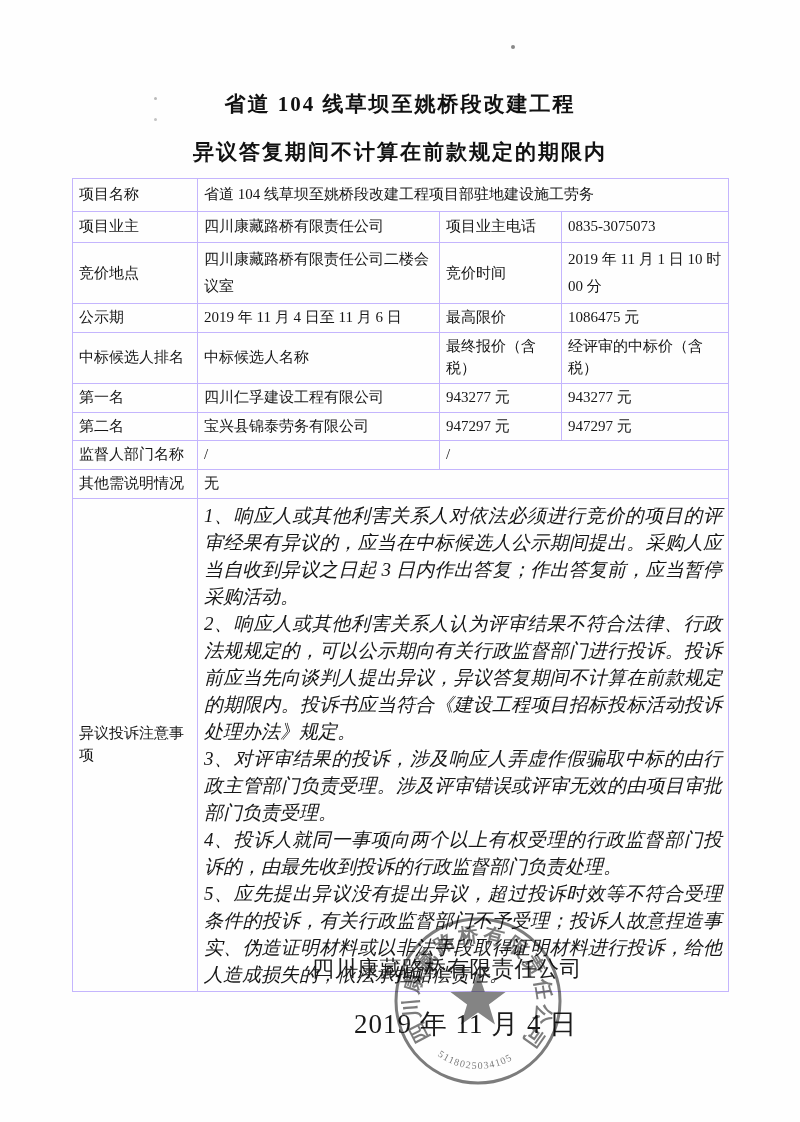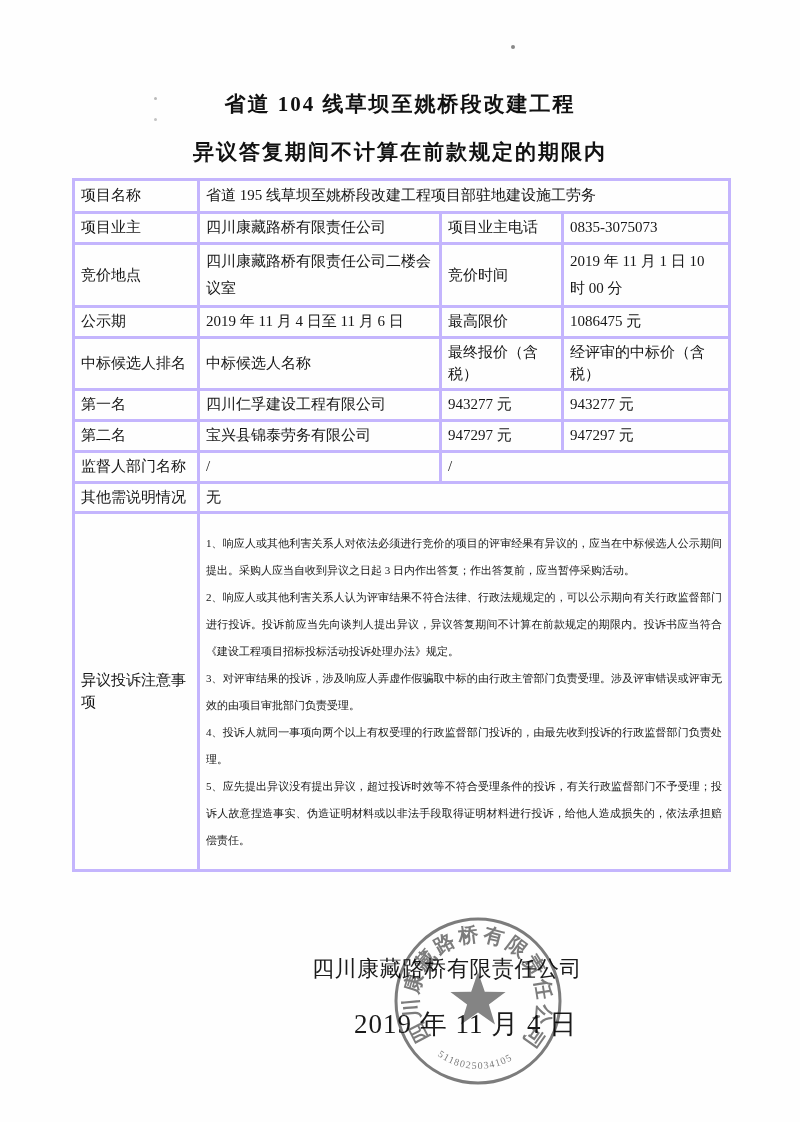--- a/index.html
+++ b/index.html
@@ -20,33 +20,34 @@
   .title2 { top:138px; }
 
   
   table.main {
     position:absolute; left:72px; top:178px;
     width:656px; height:694px;
     border-collapse:collapse; table-layout:fixed;
     font-size:15px; color:#161616;
   }
   table.main td {
-    border:3px solid #c4b5fd;
+    border:1px solid #c4b5fd;
     padding:3px 6px;
     vertical-align:middle;
     line-height:1.45;
     word-break:break-all;
   }
   tr.r-place td { line-height:1.8; }
   td.label { }
   .notice-label { vertical-align:middle; line-height:1.9; }
   .notice-cell { vertical-align:top; padding:5px 10px 4px 10px; }
   .notice-cell p {
-    font-size:11px; line-height:27px; text-align:justify;
+    font-size:19px; line-height:27px; text-align:justify;
     word-break:break-all;
+    font-style:italic;
   }
 
   
   .footer-company { position:absolute; left:312px; top:954px;
     font-size:22px; letter-spacing:0.5px; color:#1a1a1a; }
   .footer-date { position:absolute; left:354px; top:1006px;
     font-size:27px; letter-spacing:1px; color:#1a1a1a; }
 
   
   .seal { position:absolute; left:390px; top:913px; width:176px; height:176px;
@@ -72,21 +73,21 @@
   <table class="main">
     <colgroup>
       <col style="width:125px">
         <col style="width:242px">
         <col style="width:122px">
         <col style="width:167px">
     </colgroup>
     <tbody>
       <tr style="height:33px">
         <td class="label">项目名称</td>
-        <td colspan="3">省道 195 线草坝至姚桥段改建工程项目部驻地建设施工劳务</td>
+        <td colspan="3">省道 104 线草坝至姚桥段改建工程项目部驻地建设施工劳务</td>
       </tr>
       <tr style="height:31px">
         <td class="label">项目业主</td>
         <td>四川康藏路桥有限责任公司</td>
         <td class="label">项目业主电话</td>
         <td>0835-3075073</td>
       </tr>
       <tr style="height:52px" class="r-place">
         <td class="label">竞价地点</td>
         <td>四川康藏路桥有限责任公司二楼会议室</td>

